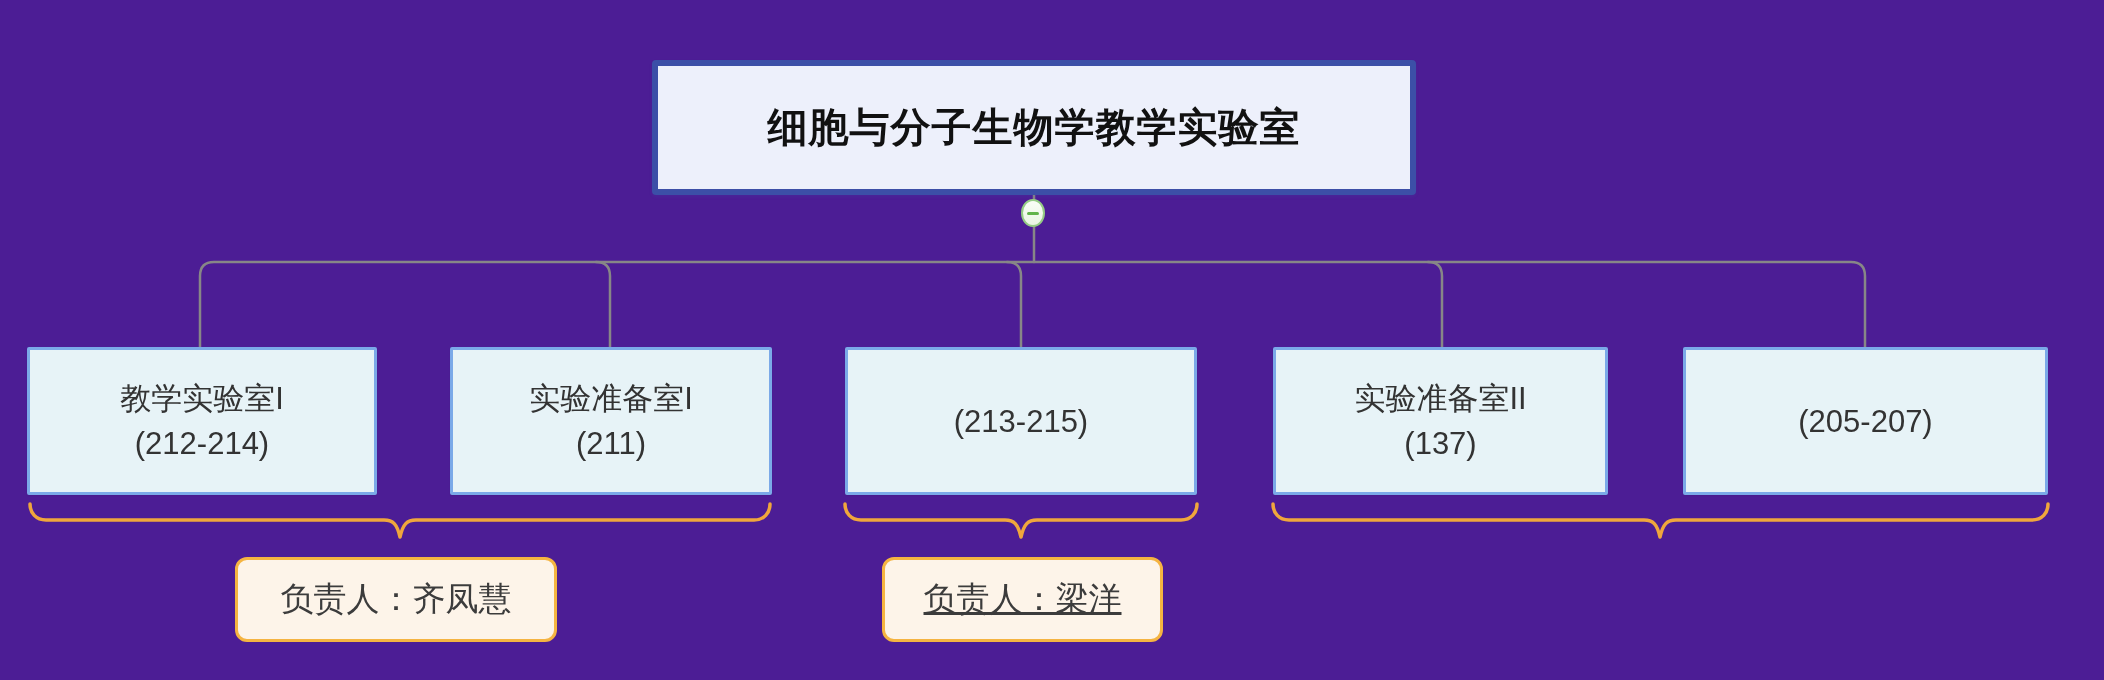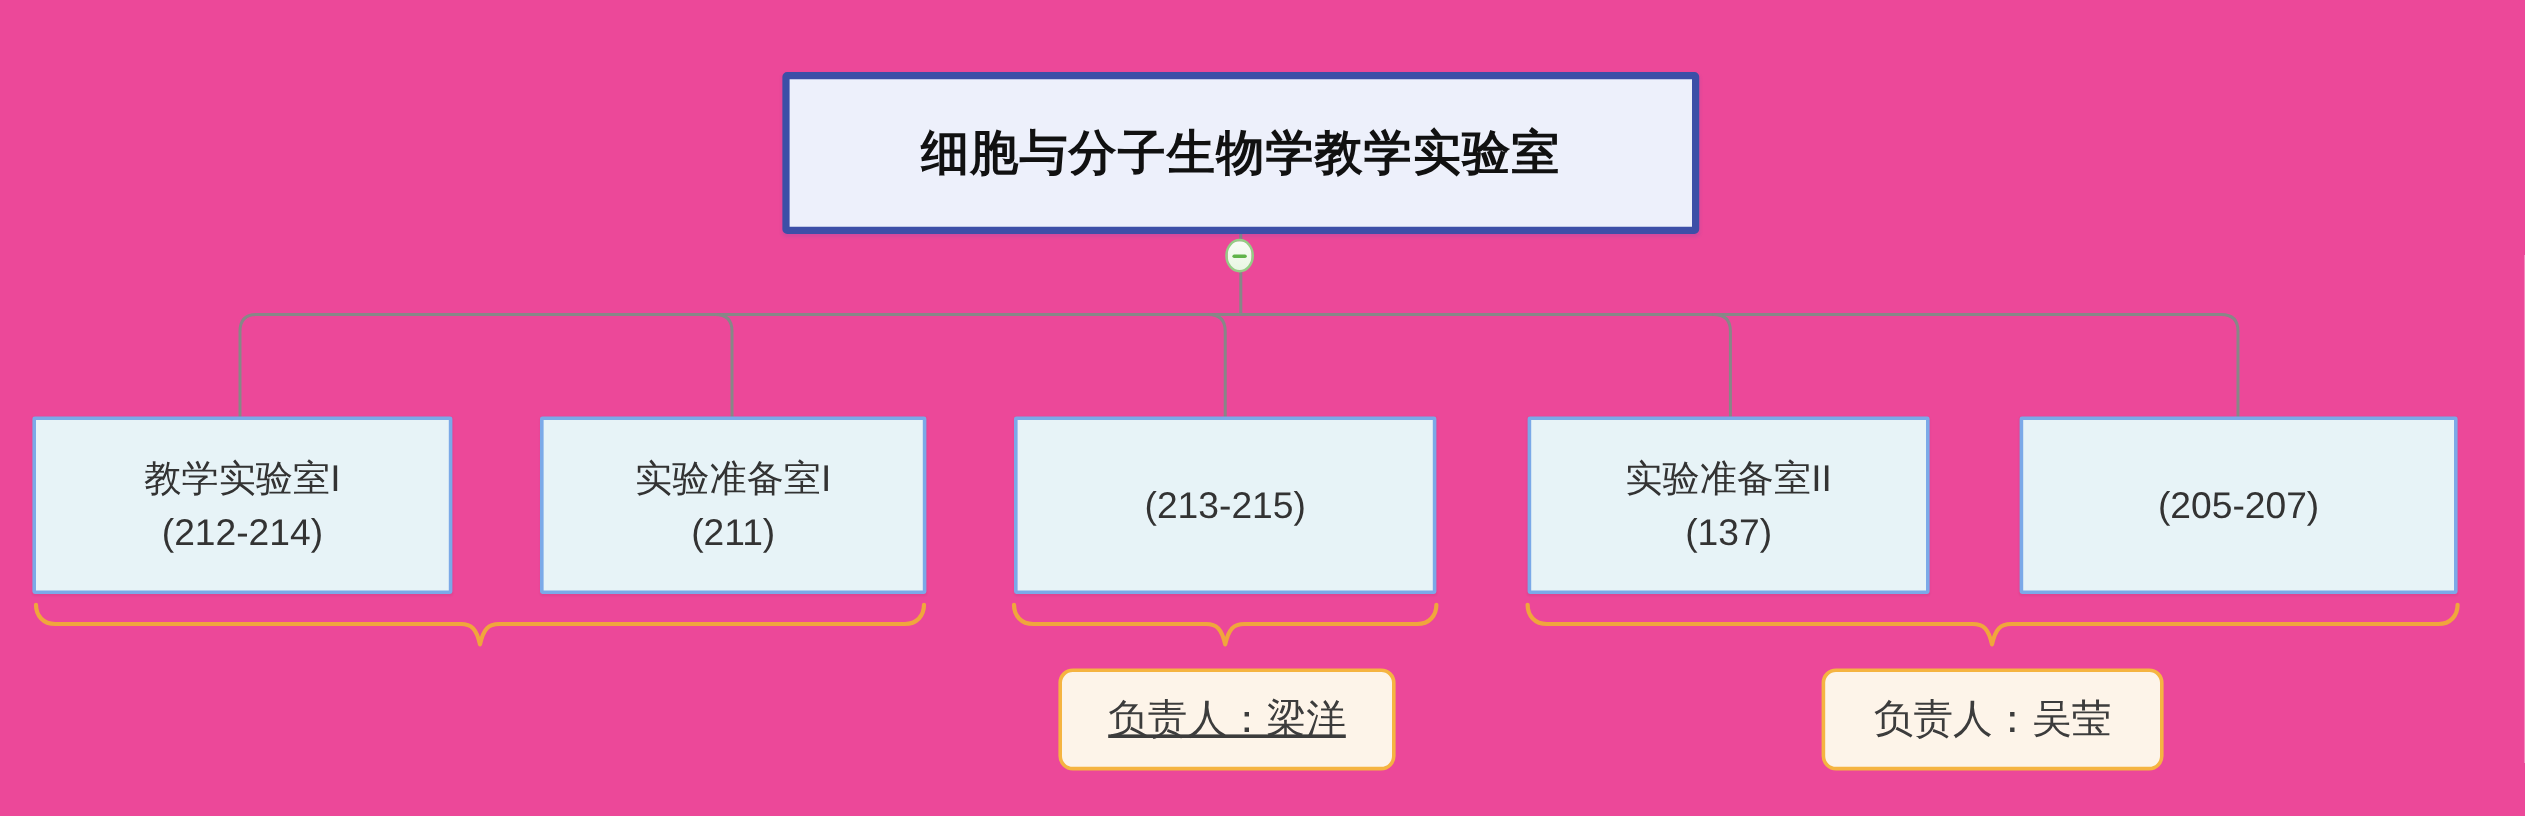--- a/index.html
+++ b/index.html
@@ -1,17 +1,17 @@
 <!DOCTYPE html>
 <html><head>
 <meta charset="utf-8">
 <style>
   html,body{margin:0;padding:0;background:#ffffff;}
   body{font-family:"Liberation Sans", sans-serif;}
-  #stage{position:relative;width:2104px;height:680px;background:#ec4899;overflow:hidden;}
+  #stage{position:relative;width:2104px;height:680px;background:#4c1d95;overflow:hidden;}
 
   #connector-layer{position:absolute;left:0;top:0;width:2104px;height:680px;pointer-events:none;}
 
   .root-node{
     position:absolute;left:652px;top:60px;width:764px;height:135px;
     box-sizing:border-box;border:6px solid #3c4fa7;border-radius:4px;
     background:#edf0fb;display:flex;align-items:center;justify-content:center;
     box-shadow:0 2px 3px rgba(60,79,167,0.15);
   }
   .root-node .root-label{
@@ -94,20 +94,20 @@
     <span class="node-room">(213-215)</span>
   </div>
   <div class="child-node node-4">
     <span class="node-title">实验准备室II</span>
     <span class="node-room">(137)</span>
   </div>
   <div class="child-node node-5">
     <span class="node-room">(205-207)</span>
   </div>
 
+  <div class="summary-label summary-1">
+    <span>负责人：齐凤慧</span>
+  </div>
   <div class="summary-label summary-2">
     <span>负责人：梁洋</span>
-  </div>
-  <div class="summary-label summary-3">
-    <span>负责人：吴莹</span>
   </div>
 
 </div>
 
 </body></html>

